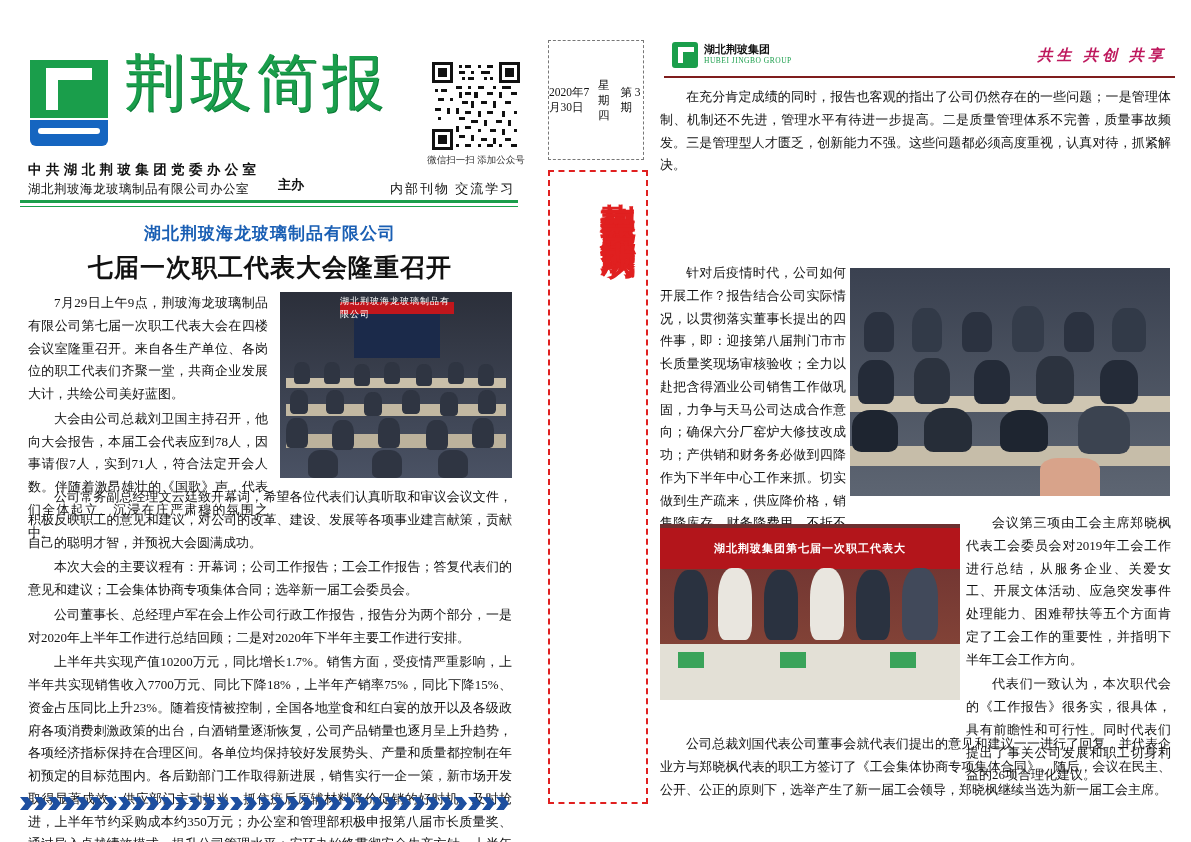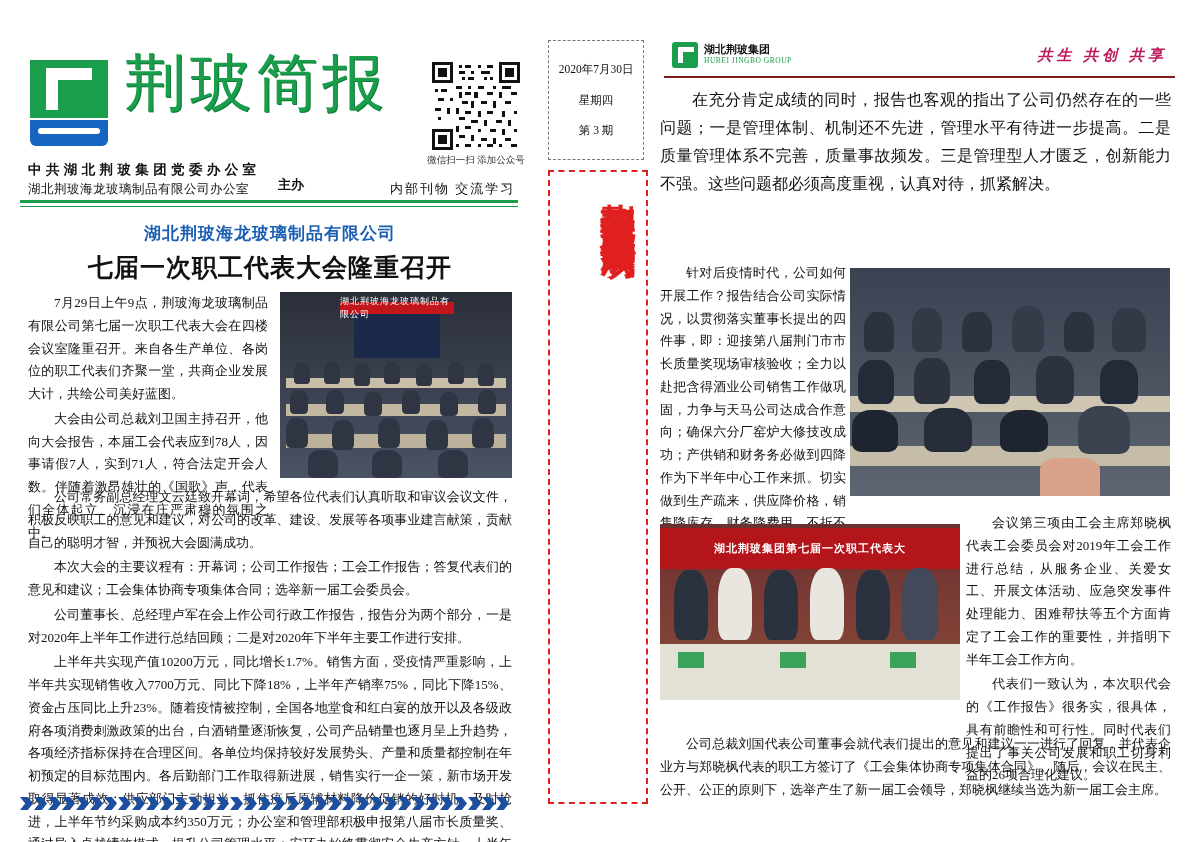--- a/index.html
+++ b/index.html
@@ -80,21 +80,21 @@
   .banner-text{
     position:absolute;left:556px;top:176px;width:80px;height:618px;
     writing-mode:vertical-rl;text-orientation:upright;
     font-family:"DejaVu Serif",serif;
     font-weight:bold;font-size:35px;color:#e02020;letter-spacing:2px;
     line-height:1.02;text-align:left;
   }
   .datebox{
     position:absolute;left:548px;top:40px;width:96px;height:120px;
     border:1px dashed #777;font-size:11.5px;color:#111;
-    display:flex;flex-direction:column;align-items:center;justify-content:space-evenly;
+    display:flex;flex-direction:row;align-items:center;justify-content:space-evenly;
     padding:6px 0;box-sizing:border-box;
   }
 
   
   .right-page{position:absolute;left:660px;top:0;width:531px;height:842px;}
   .rp-head{position:absolute;left:4px;top:40px;width:511px;height:36px;border-bottom:2px solid #7f1d1d;}
   .rp-logo{position:absolute;left:8px;top:2px;width:26px;height:26px;background:#1a9e4b;border-radius:3px;}
   .rp-logo:after{content:"";position:absolute;left:6px;top:5px;width:5px;height:16px;background:#fff;}
   .rp-logo:before{content:"";position:absolute;left:11px;top:5px;width:11px;height:5px;background:#fff;}
   .rp-cn{position:absolute;left:40px;top:2px;font-size:11px;font-weight:bold;color:#111;}
@@ -104,21 +104,21 @@
     font-style:italic;letter-spacing:4px;
   }
   .photo3{
     position:absolute;left:190px;top:268px;width:320px;height:228px;
     background:linear-gradient(#3a4150,#5d6572);overflow:hidden;
   }
   .photo4{
     position:absolute;left:0px;top:524px;width:300px;height:176px;
     background:linear-gradient(#6b3030,#8c4b3a);overflow:hidden;
   }
-  .rtext-a{position:absolute;left:0;top:86px;width:511px;font-size:16px;line-height:1.75;text-align:justify;}
+  .rtext-a{position:absolute;left:0;top:86px;width:511px;font-size:13px;line-height:1.75;text-align:justify;}
   .rtext-b{position:absolute;left:0;top:262px;width:186px;font-size:13px;line-height:1.75;text-align:justify;}
   .rtext-c{position:absolute;left:306px;top:512px;width:205px;font-size:13px;line-height:1.75;text-align:justify;}
   .rtext-d{position:absolute;left:0;top:706px;width:511px;font-size:13px;line-height:1.75;text-align:justify;margin-top:27px;}
 
   
   .botbar{position:absolute;top:796px;height:16px;overflow:hidden;}
   .botbar.l{left:20px;width:498px;}
   .chev{display:inline-block;width:13px;height:13px;background:#1d4fa0;
         clip-path:polygon(0 0,60% 0,100% 50%,60% 100%,0 100%,40% 50%);margin-right:1px;}
   .ph-screen{position:absolute;background:#1b2a4a;}

